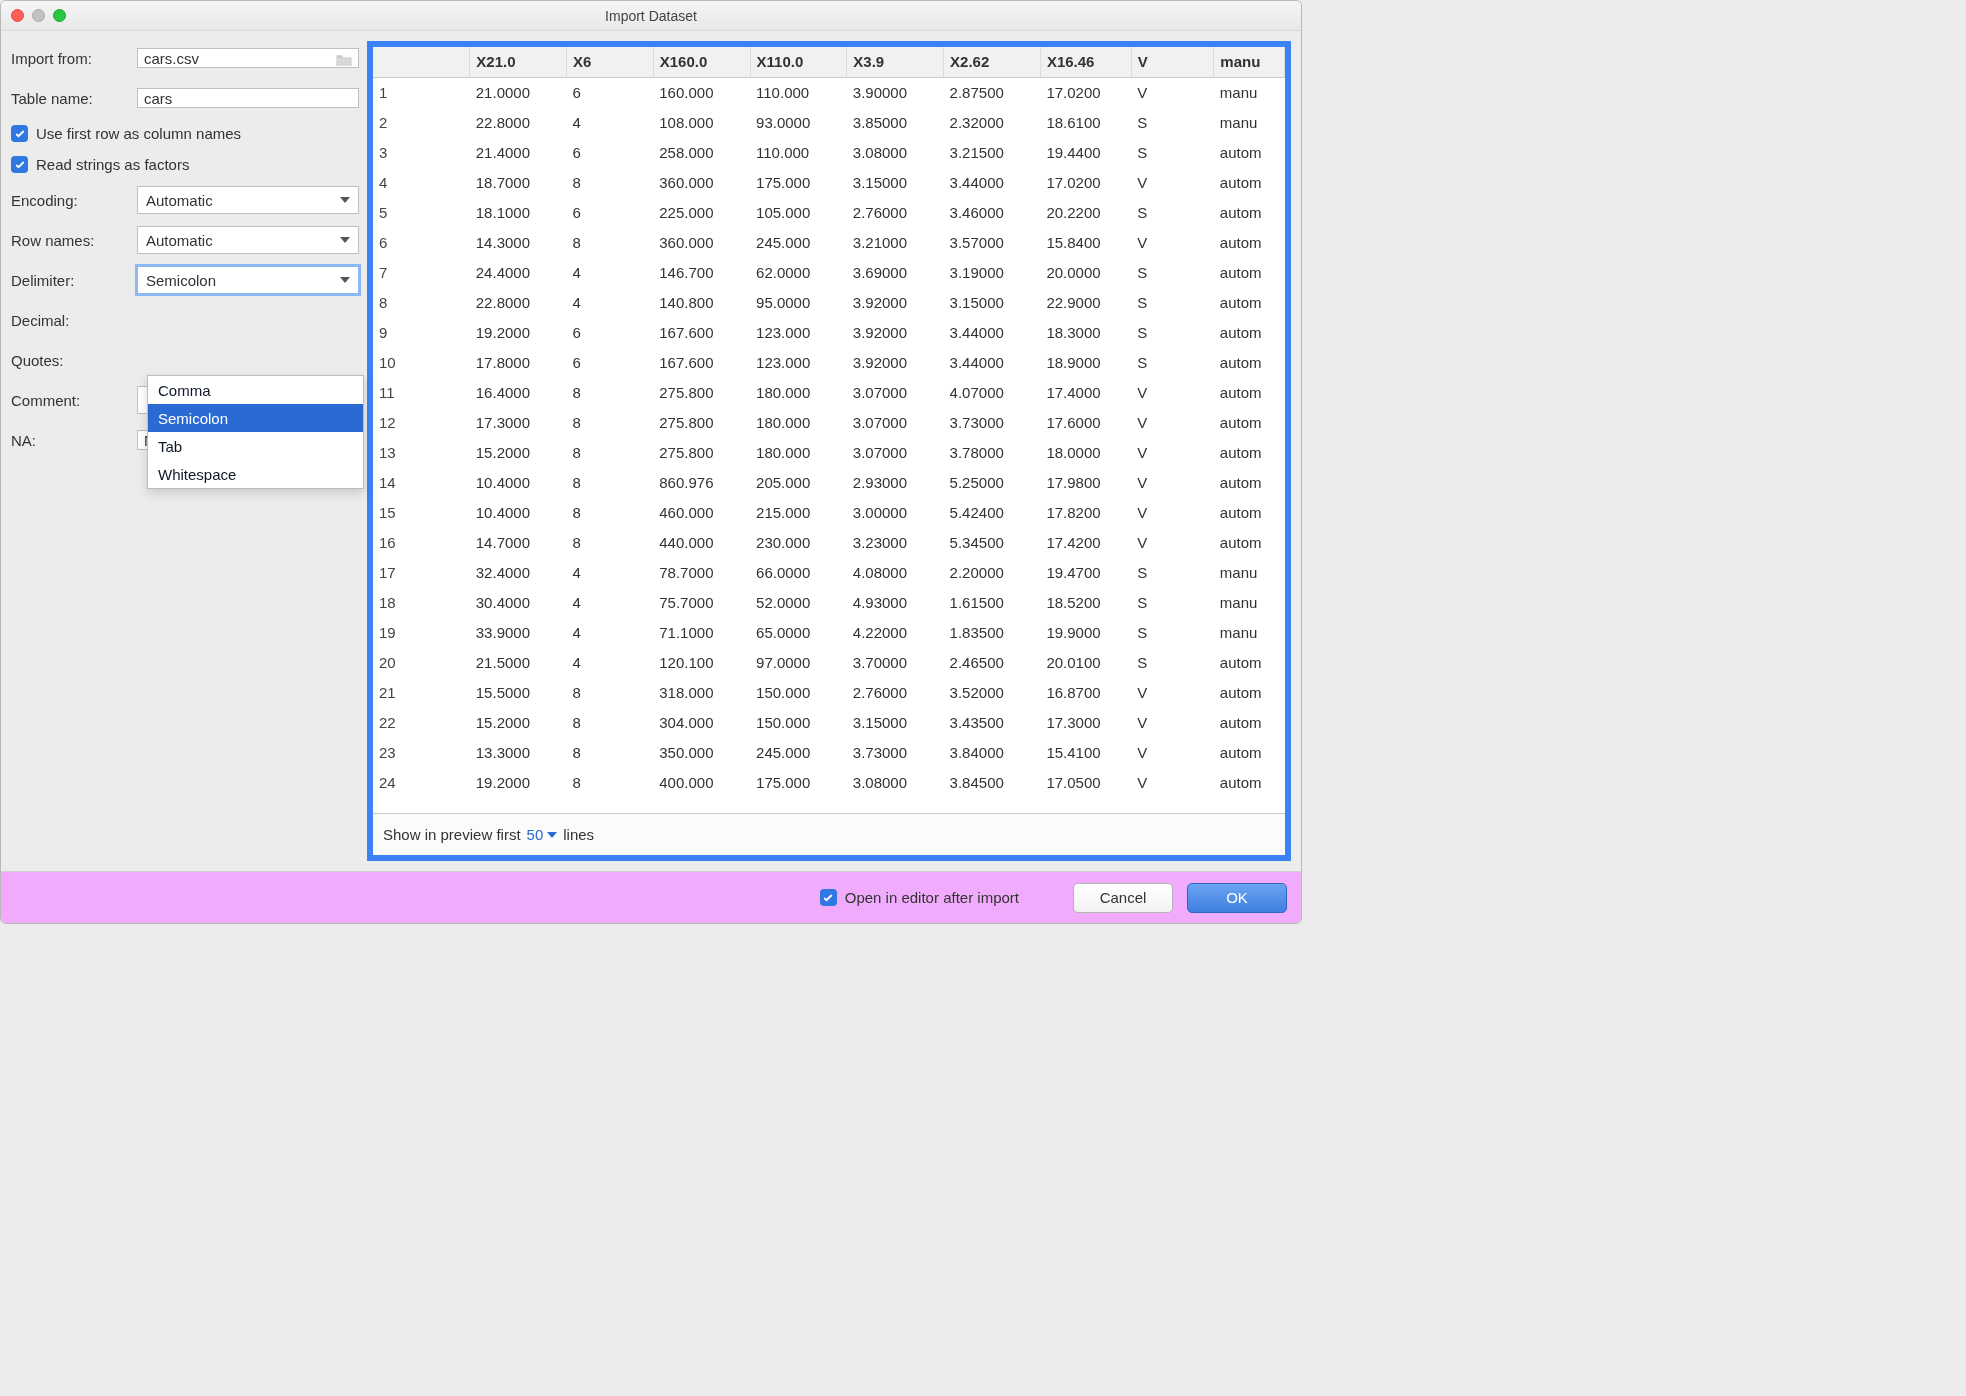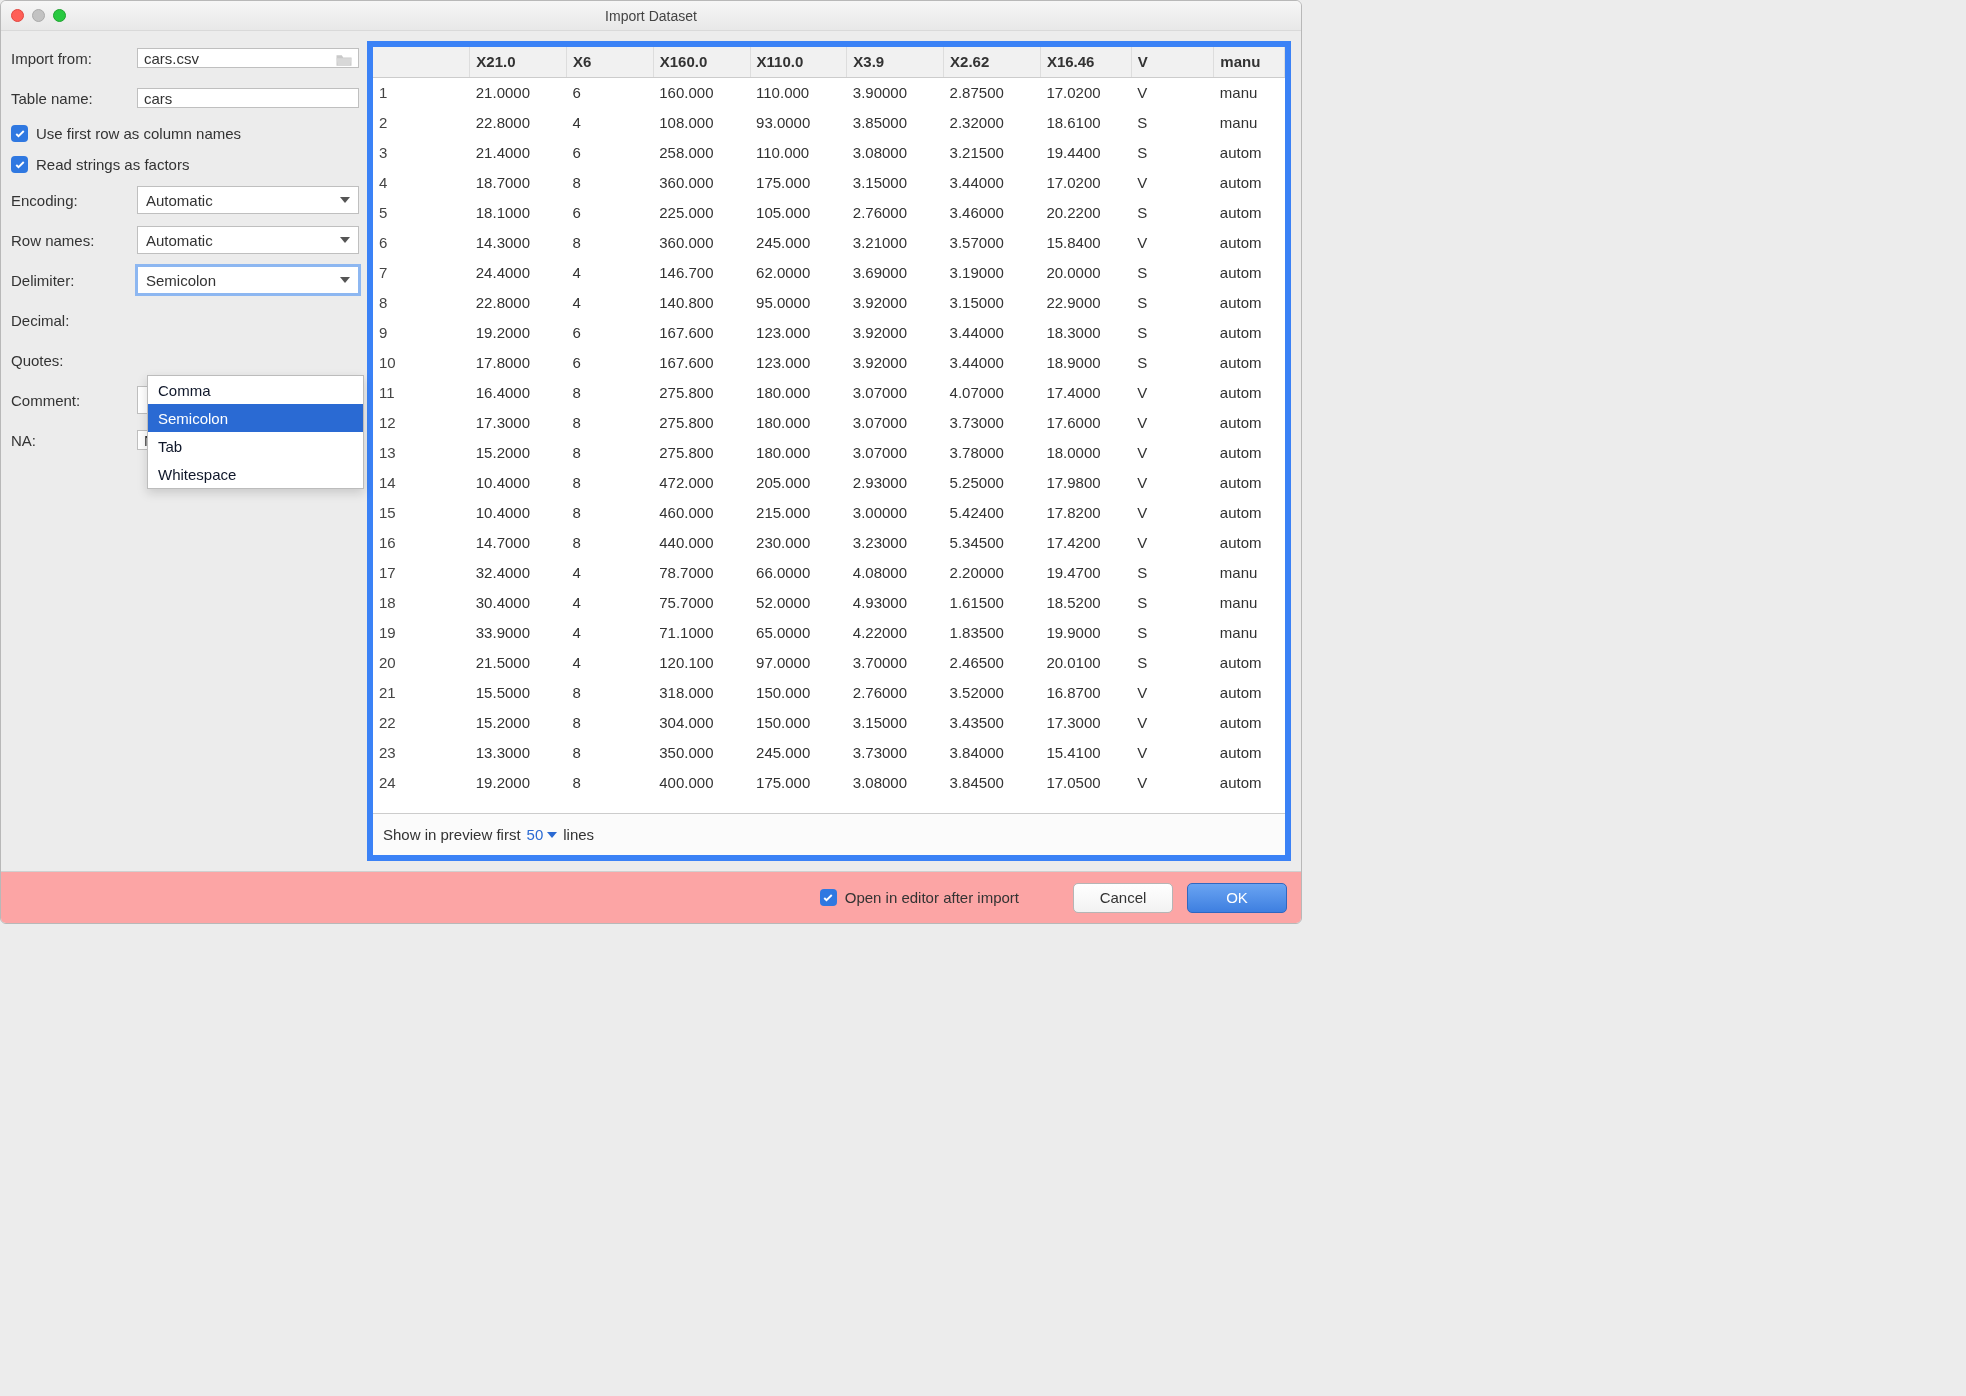--- a/index.html
+++ b/index.html
@@ -219,21 +219,21 @@
     border-top: 6px solid #2a6ad3;
   }
   .footer {
     height: 52px;
     display: flex;
     align-items: center;
     justify-content: flex-end;
     padding: 0 14px;
     gap: 14px;
     border-top: 1px solid #d0d0d0;
-    background: #fca5a5;
+    background: #f0abfc;
   }
   .footer .check-row { padding: 0; margin-right: 40px; font-size: 15px;}
   .btn {
     height: 30px;
     min-width: 100px;
     border: 1px solid #b5b5b5;
     border-radius: 5px;
     background: linear-gradient(#fff,#f2f2f2);
     font-size: 15px;
     display: flex; align-items: center; justify-content: center;
@@ -530,21 +530,21 @@
                 <td>3.07000</td>
                 <td>3.78000</td>
                 <td>18.0000</td>
                 <td>V</td>
                 <td>autom</td>
               </tr>
               <tr>
                 <td>14</td>
                 <td>10.4000</td>
                 <td>8</td>
-                <td>472.000</td>
+                <td>860.976</td>
                 <td>205.000</td>
                 <td>2.93000</td>
                 <td>5.25000</td>
                 <td>17.9800</td>
                 <td>V</td>
                 <td>autom</td>
               </tr>
               <tr>
                 <td>15</td>
                 <td>10.4000</td>

